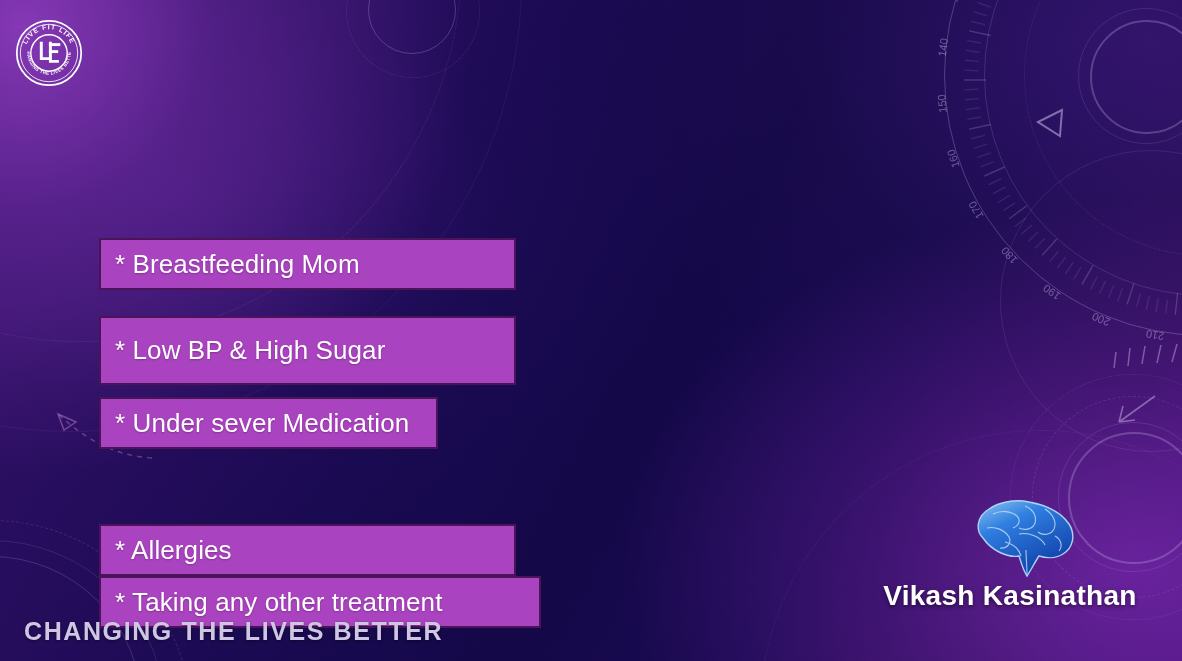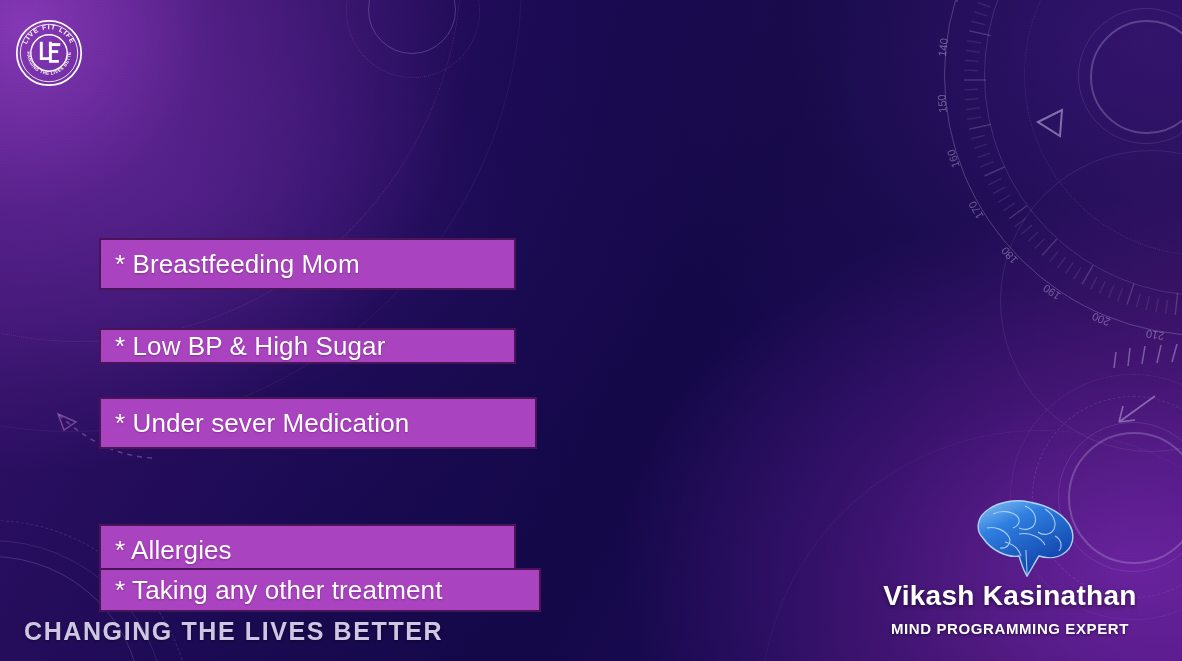--- a/index.html
+++ b/index.html
@@ -336,30 +336,30 @@
       <path d="M 52 48 L 61 48"></path>
     </g>
     <circle cx="50" cy="50" r="26" fill="none" stroke="#ffffff" stroke-width="0"></circle>
   </svg>
 
 
   <div class="bullets" id="bullet-list">
       <div class="bullet" style="top: 0px; width: 417px; height: 52px; background: rgb(170, 67, 192); border-color: rgb(74, 21, 88);">
         <span>* Breastfeeding Mom</span>
       </div>
-      <div class="bullet" style="top: 90px; width: 417px; height: 36px; background: rgb(170, 67, 192); border-color: rgb(74, 21, 88);">
+      <div class="bullet" style="top: 78px; width: 417px; height: 69px; background: rgb(170, 67, 192); border-color: rgb(74, 21, 88);">
         <span>* Low BP &amp; High Sugar</span>
       </div>
-      <div class="bullet" style="top: 159px; width: 438px; height: 52px; background: rgb(170, 67, 192); border-color: rgb(74, 21, 88);">
+      <div class="bullet" style="top: 159px; width: 339px; height: 52px; background: rgb(170, 67, 192); border-color: rgb(74, 21, 88);">
         <span>* Under sever Medication</span>
       </div>
       <div class="bullet" style="top: 238px; width: 417px; height: 52px; background: rgb(170, 67, 192); border-color: rgb(74, 21, 88); margin-top: 48px;">
         <span>* Allergies</span>
       </div>
-      <div class="bullet" style="top: 330px; width: 442px; height: 44px; background: rgb(170, 67, 192); border-color: rgb(74, 21, 88);">
+      <div class="bullet" style="top: 338px; width: 442px; height: 52px; background: rgb(170, 67, 192); border-color: rgb(74, 21, 88);">
         <span>* Taking any other treatment</span>
       </div>
     </div>
 
   <svg class="brain" viewBox="0 0 124 86">
     <defs>
       <linearGradient id="brainGrad" x1="0" y1="0" x2="0.6" y2="1">
         <stop offset="0%" stop-color="#8fc4f2"></stop>
         <stop offset="35%" stop-color="#2f7fe0"></stop>
         <stop offset="100%" stop-color="#0f3fa8"></stop>
@@ -380,17 +380,16 @@
       <path d="M 82 15 C 90 20, 94 28, 91 35 C 88 41, 80 42, 75 38"></path>
       <path d="M 24 34 C 32 32, 42 36, 46 43 C 49 49, 44 55, 37 54"></path>
       <path d="M 56 40 C 66 38, 78 43, 82 51"></path>
       <path d="M 92 42 C 98 45, 100 52, 96 57"></path>
       <path d="M 63 56 C 63 64, 64 72, 64 80"></path>
       <path d="M 42 48 C 50 50, 56 55, 58 62"></path>
     </g>
   </svg>
 
   <div class="speaker-name">Vikash Kasinathan</div>
-  <div class="speaker-role">MIND PROGRAMMING EXPERT</div>
 
   <div class="tagline">CHANGING THE LIVES BETTER</div>
 
 </div>
 
 </body></html>

